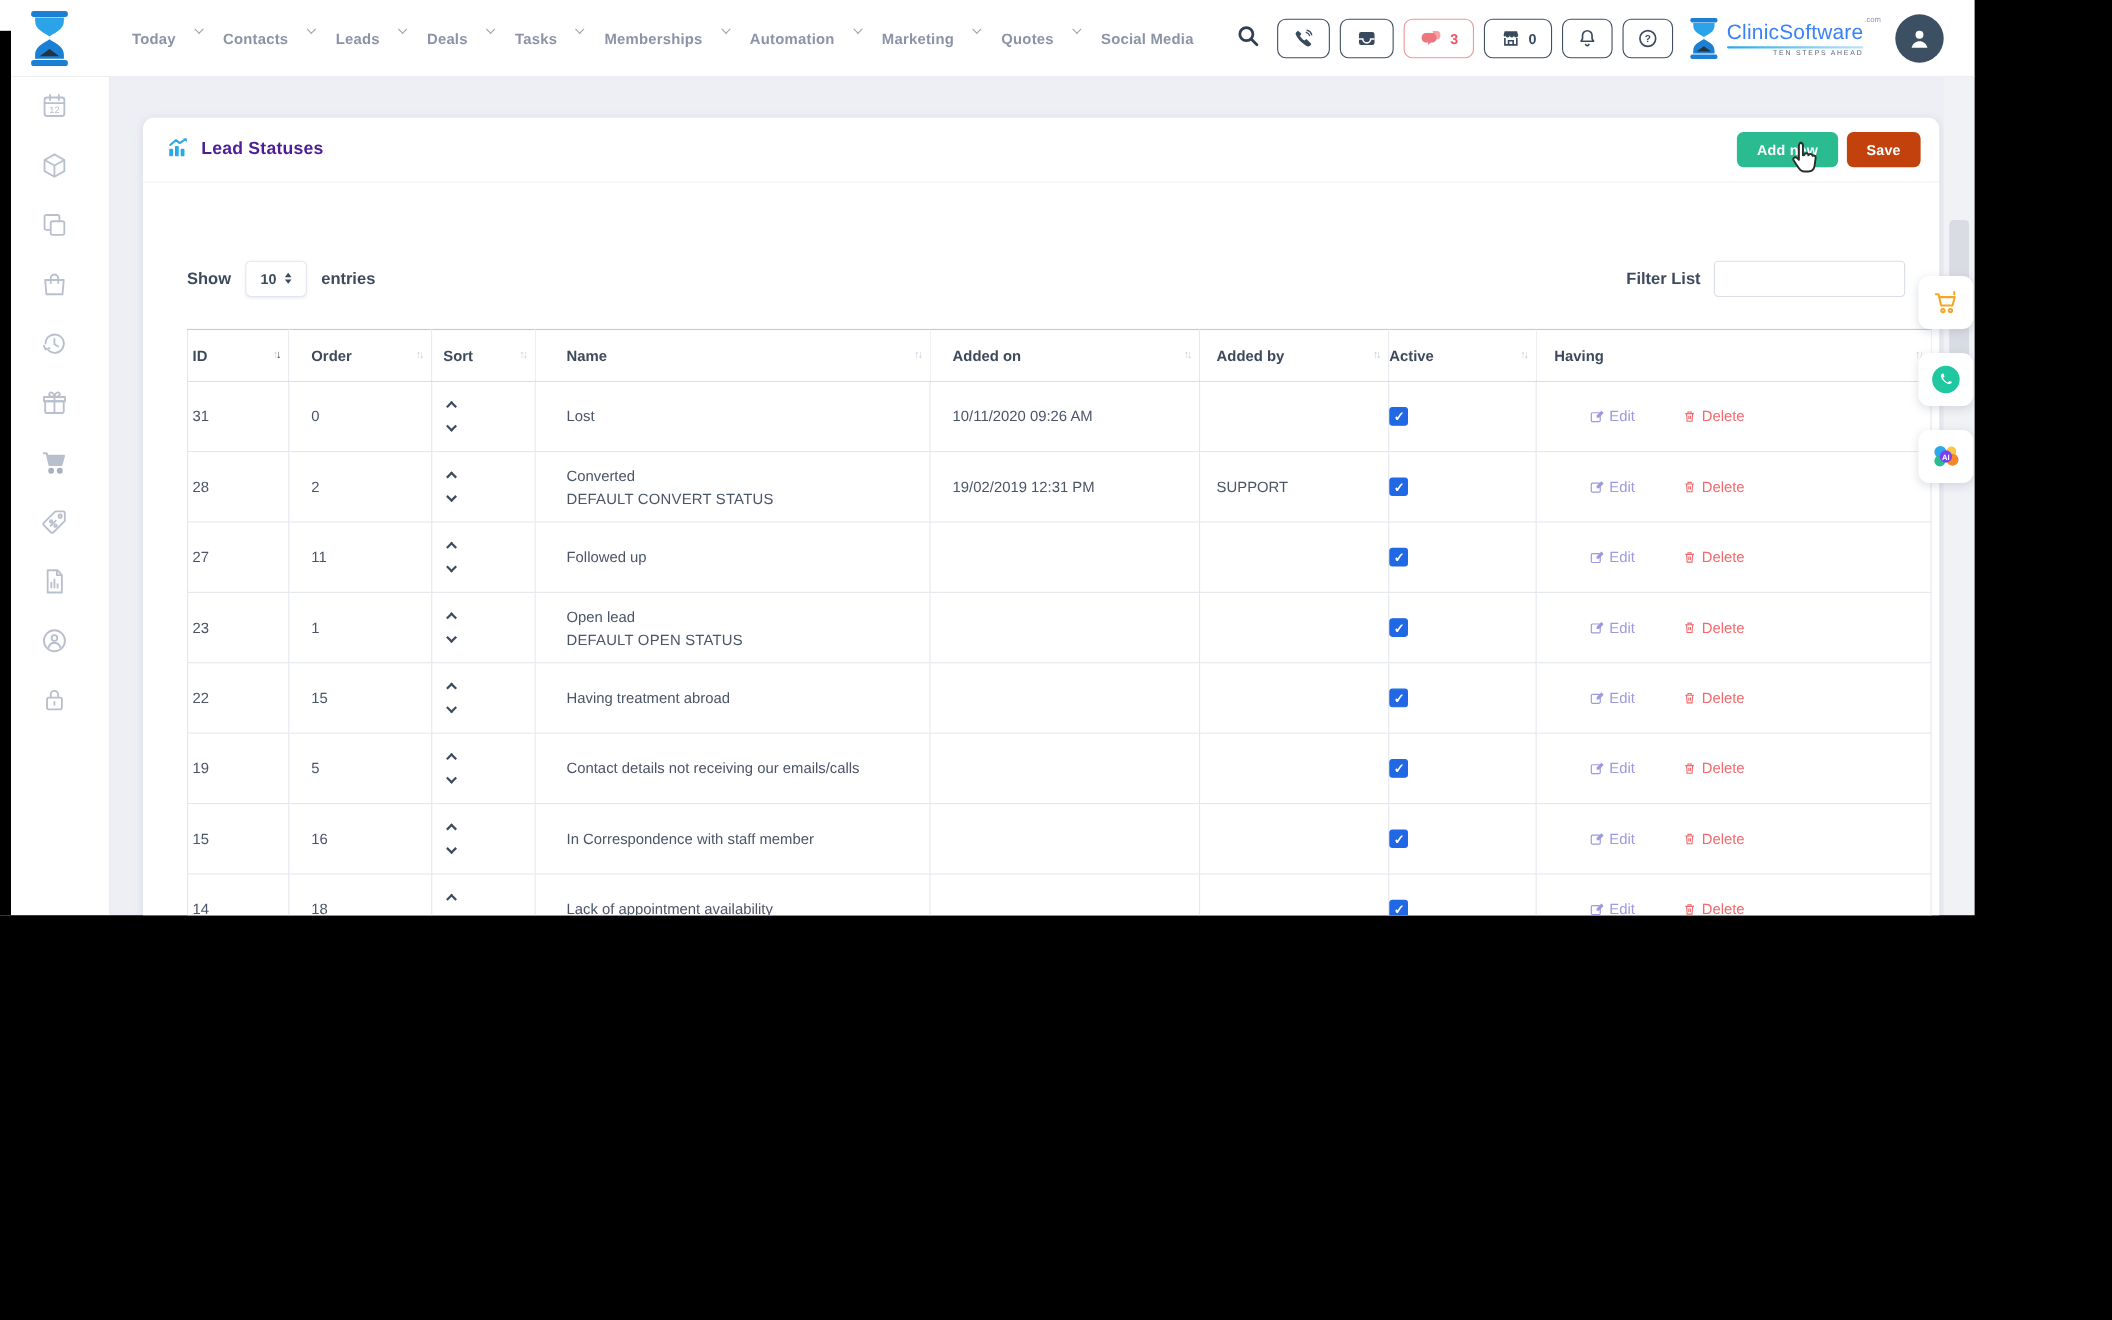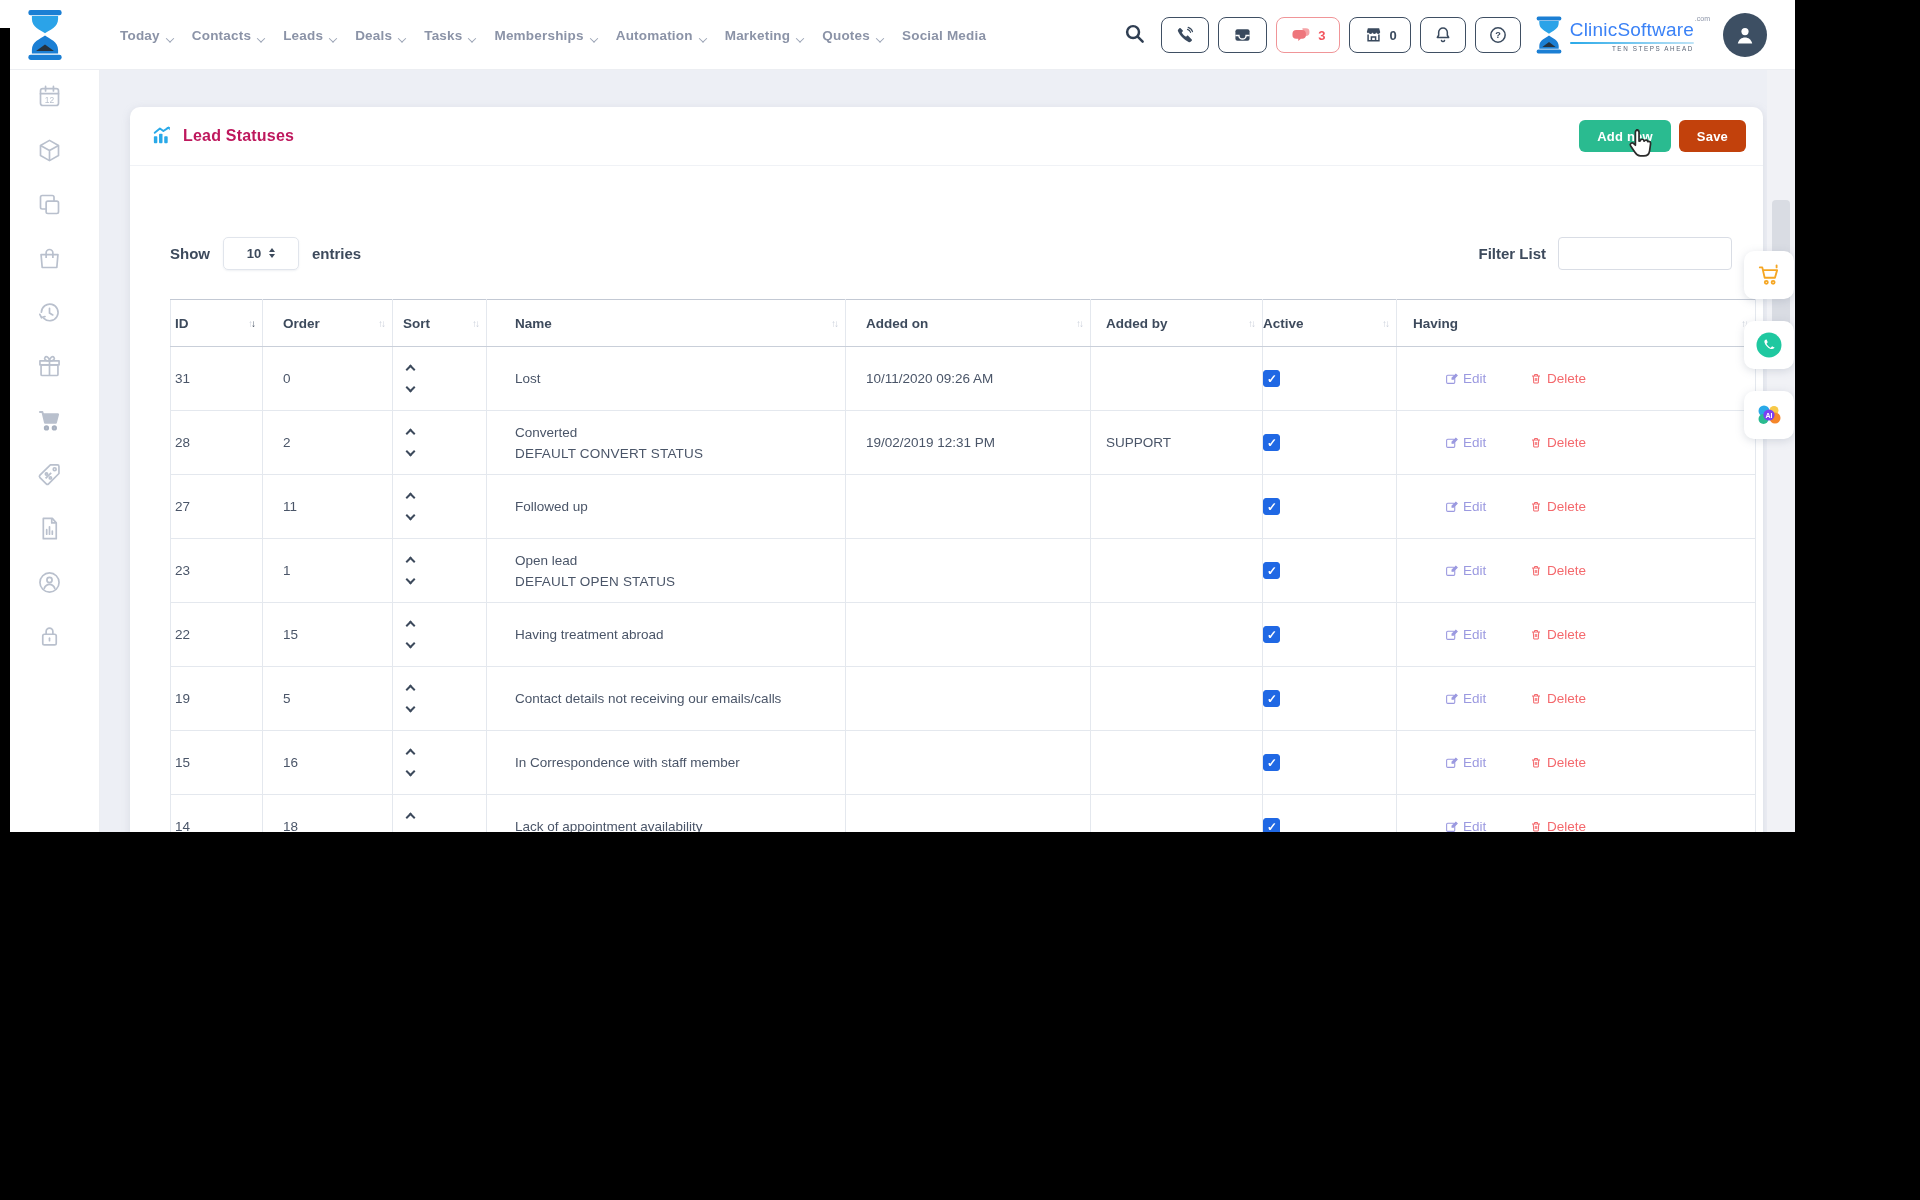--- a/index.html
+++ b/index.html
@@ -3,21 +3,21 @@
 <meta charset="utf-8">
 <style>
   * { margin:0; padding:0; box-sizing:border-box; }
   html,body { width:1920px; height:1200px; background:#000; font-family:"Liberation Sans", sans-serif; overflow:hidden; }
   #app { position:absolute; left:0; top:0; width:1795px; height:832px; background:#edeff5; overflow:hidden; }
 
   
   #topbar { position:absolute; left:0; top:0; width:1795px; height:70px; background:#fff; border-bottom:1px solid #eceef2; z-index:5; }
   #brand-hourglass { position:absolute; left:24px; top:10px; }
   #main-nav { position:absolute; left:120px; top:0; height:70px; display:flex; align-items:center; gap:19px; }
-  .nav-item { display:flex; align-items:flex-end; gap:7px; cursor:pointer; }
+  .nav-item { display:flex; align-items:flex-start; gap:18px; cursor:pointer; }
   .nav-label { font-size:13.5px; font-weight:600; color:#8b93a7; letter-spacing:.2px; }
   .nav-chev { display:inline-block; width:6px; height:6px; border-right:1.6px solid #9aa3b5; border-bottom:1.6px solid #9aa3b5; transform:rotate(45deg) translate(-1px,-1px); margin-top:-3px; }
   #topbar-right { position:absolute; right:28px; top:0; height:70px; display:flex; align-items:center; gap:9px; }
   .icon-btn { height:36px; border:1.6px solid #3f4f63; border-radius:8px; background:#fff; display:flex; align-items:center; justify-content:center; gap:6px; padding:0 13px; cursor:pointer; }
   .icon-btn.alert { border-color:#f09598; }
   .count-red { color:#f2555e; font-size:13px; font-weight:700; }
   .count-navy { color:#3a4a5e; font-size:13px; font-weight:700; }
   #brand-logo { display:flex; align-items:center; gap:6px; margin:0 4px; cursor:pointer; }
   .brand-text-wrap { position:relative; padding-right:16px; }
   .brand-name { font-size:19px; color:#3b82f6; font-weight:500; letter-spacing:.2px; }
@@ -28,30 +28,30 @@
 
   
   #sidebar { position:absolute; left:0; top:70px; width:100px; height:762px; background:#fff; border-right:1px solid #eceef2; display:flex; flex-direction:column; align-items:center; padding-top:13px; gap:27px; z-index:4; }
   .side-icon { width:27px; height:27px; display:flex; align-items:center; justify-content:center; cursor:pointer; }
   #side-scroll { position:absolute; left:93px; top:480px; width:4px; height:230px; border-radius:2px; background:#e3e6ec; }
 
   
   #main { position:absolute; left:100px; top:70px; width:1667px; height:762px; background:#edeff5; }
   #card { position:absolute; left:30px; top:37px; width:1633px; height:880px; background:#fff; border-radius:10px; box-shadow:0 2px 8px rgba(140,150,170,.22); }
   #card-head { position:absolute; left:0; top:0; width:100%; height:59px; border-bottom:1px solid #f0f2f6; display:flex; align-items:center; padding:0 17px 0 22px; }
-  #page-title { font-size:16px; font-weight:700; color:#be185d; margin-left:10px; letter-spacing:.2px; }
+  #page-title { font-size:16px; font-weight:700; color:#4c1d95; margin-left:10px; letter-spacing:.2px; }
   #head-buttons { margin-left:auto; display:flex; gap:8px; }
   .btn { height:32px; border:none; border-radius:6px; font-family:"Liberation Sans",sans-serif; font-size:13px; font-weight:700; color:#fff; padding:0 18px; cursor:pointer; letter-spacing:.2px; }
   .btn-green { background:#2abb90; }
   .btn-navy { background:#c2410c;text-align:center; }
 
   
   #controls { position:absolute; left:0; top:124px; width:100%; height:44px; display:flex; align-items:center; padding:0 31px 0 40px; }
   .ctl-label { font-size:15px; font-weight:700; color:#3d4a5c; }
-  #entries-select { margin:0 13px; width:76px; height:33px; border:1px solid #e1e5ec; border-radius:5px; display:flex; align-items:center; justify-content:center; gap:8px; cursor:pointer; box-shadow:0 1px 2px rgba(150,160,180,.15); }
+  #entries-select { margin:0 13px; width:56px; height:33px; border:1px solid #e1e5ec; border-radius:5px; display:flex; align-items:center; justify-content:center; gap:8px; cursor:pointer; box-shadow:0 1px 2px rgba(150,160,180,.15); }
   #entries-select .val { font-size:13px; font-weight:700; color:#3d4a5c; }
   .stepper { display:flex; flex-direction:column; gap:2px; }
   .tri-up { width:0; height:0; border-left:3.5px solid transparent; border-right:3.5px solid transparent; border-bottom:4.5px solid #3d4a5c; }
   .tri-dn { width:0; height:0; border-left:3.5px solid transparent; border-right:3.5px solid transparent; border-top:4.5px solid #3d4a5c; }
   #filter-wrap { margin-left:auto; display:flex; align-items:center; gap:12px; }
   #filter-input { width:174px; height:33px; border:1px solid #d9dde5; border-radius:4px; font-family:"Liberation Sans",sans-serif; font-size:13px; color:#3d4a5c; padding:0 8px; outline:none; }
 
   
   #lead-table { position:absolute; left:40px; top:192px; width:1585px; border-collapse:collapse; table-layout:fixed; }
   #lead-table th { height:47px; text-align:left; font-size:13.5px; font-weight:700; color:#3d4a5c; border-top:1px solid #c3c9d4; border-bottom:1px solid #c9cfd9; border-left:1px solid #e4e8ee; border-right:1px solid #e4e8ee; position:relative; background:#fff; }

